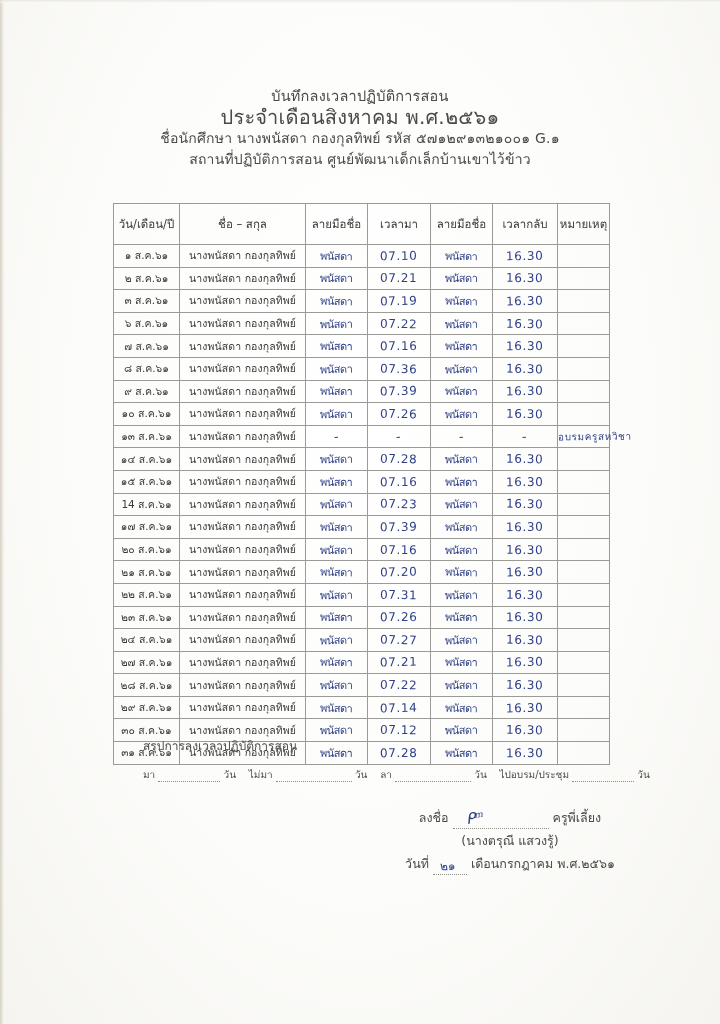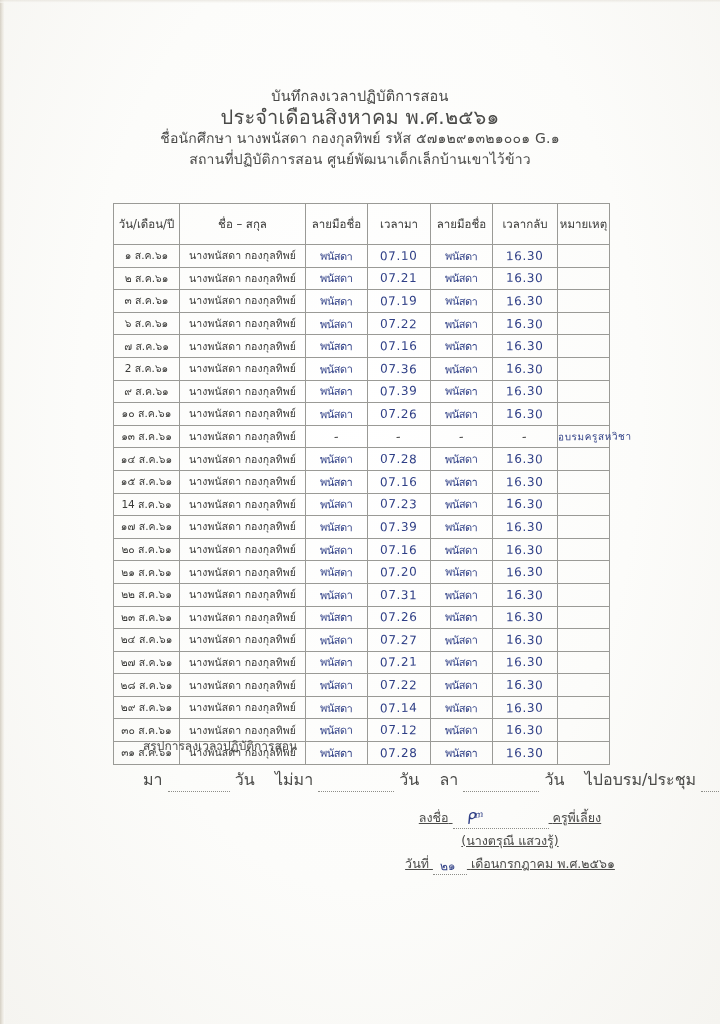--- a/index.html
+++ b/index.html
@@ -137,41 +137,40 @@
     top: 736px;
     width: 520px;
     color: #4a4a48;
     margin-left: 25px;
   }
   .summary .sum-title {
     font-size: 12px;
     margin-bottom: 12px;
   }
   .summary .sum-line {
-    font-size: 16px;
+    font-size: 10px;
     white-space: nowrap;
   }
   .dots {
     display: inline-block;
     border-bottom: 1.5px dotted #8d8d88;
     vertical-align: bottom;
     height: 11px;
   }
   .d-md { width: 62px; }
   .d-lg { width: 76px; }
 
   
   .sig {
     position: absolute;
     left: 380px;
     top: 806px;
     width: 260px;
     text-align: center;
     color: #4a4a48;
-    text-decoration: underline;
   }
   .sig .srow {
     font-size: 12.5px;
     line-height: 23px;
     white-space: nowrap;
   }
   .sig-line {
     display: inline-block;
     width: 96px;
     border-bottom: 1.5px dotted #8d8d88;
@@ -284,21 +283,21 @@
           <tr>
             <td class="date">๗ ส.ค.๖๑</td>
             <td class="name">นางพนัสดา  กองกุลทิพย์</td>
             <td class=""><span class="hw sigmark" style="transform: rotate(0.7deg);">พนัสดา</span></td>
             <td class=""><span class="hw time" style="transform: rotate(-0.4deg);">07.16</span></td>
             <td class=""><span class="hw sigmark" style="transform: rotate(0.7deg);">พนัสดา</span></td>
             <td class=""><span class="hw time" style="transform: rotate(-0.4deg);">16.30</span></td>
             <td class=""></td>
           </tr>
           <tr>
-            <td class="date">2 ส.ค.๖๑</td>
+            <td class="date">๘ ส.ค.๖๑</td>
             <td class="name">นางพนัสดา  กองกุลทิพย์</td>
             <td class=""><span class="hw sigmark" style="transform: rotate(-1.4deg);">พนัสดา</span></td>
             <td class=""><span class="hw time" style="transform: rotate(1.5deg);">07.36</span></td>
             <td class=""><span class="hw sigmark" style="transform: rotate(-1.4deg);">พนัสดา</span></td>
             <td class=""><span class="hw time" style="transform: rotate(1.5deg);">16.30</span></td>
             <td class=""></td>
           </tr>
           <tr>
             <td class="date">๙ ส.ค.๖๑</td>
             <td class="name">นางพนัสดา  กองกุลทิพย์</td>

